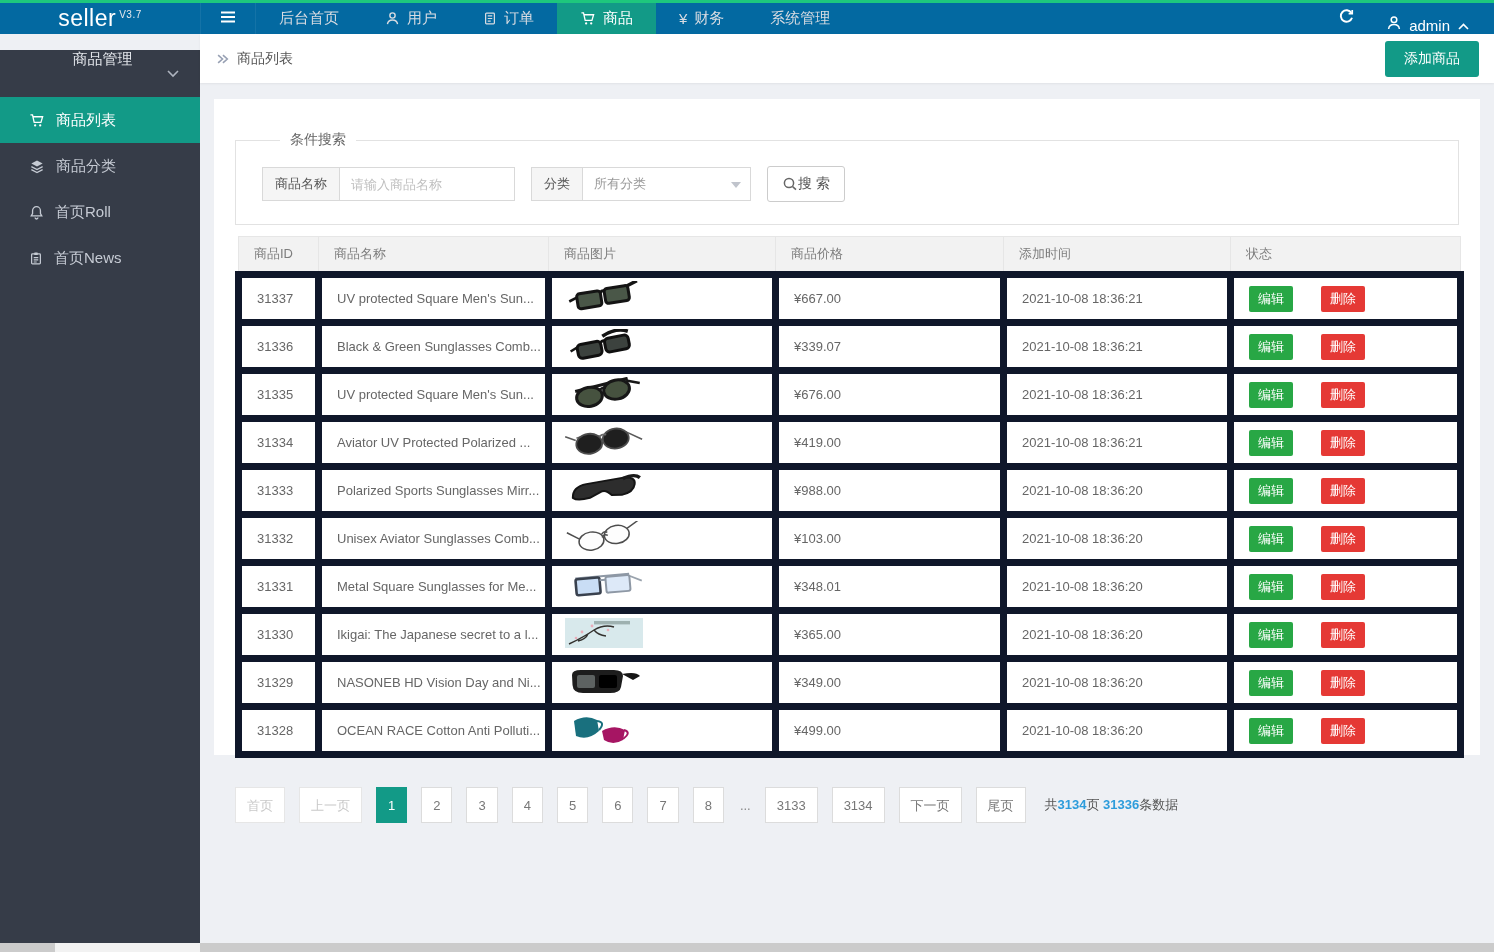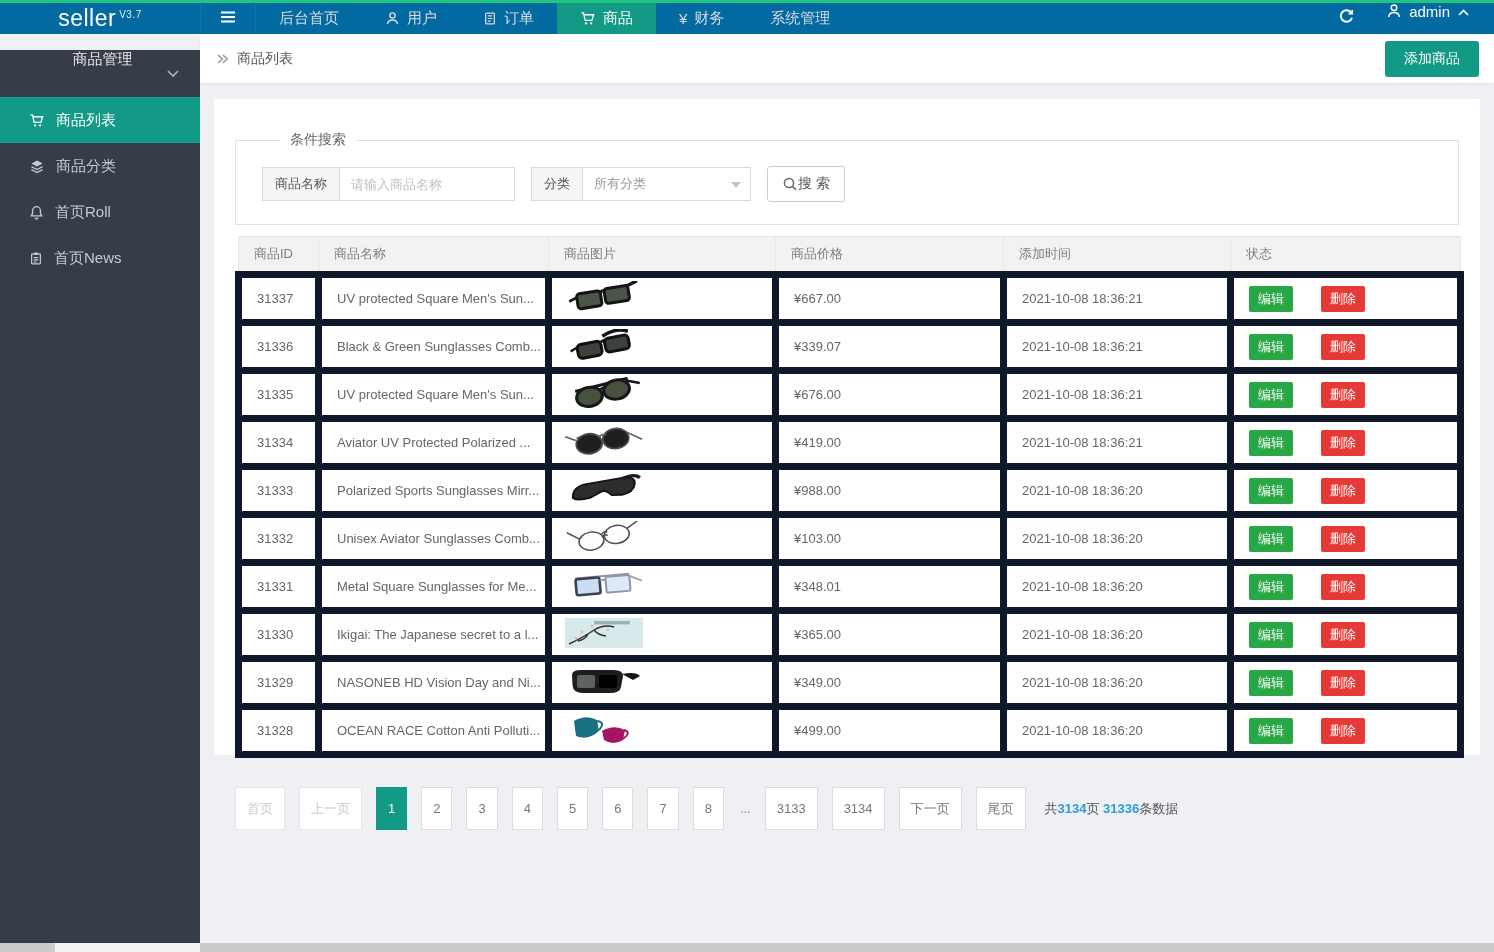--- a/index.html
+++ b/index.html
@@ -18,21 +18,21 @@
                 border-right:1px solid rgba(255,255,255,.07); }
   .topnav { display:flex; align-items:stretch;text-align:center; }
   .nav-item { display:flex; align-items:center; gap:7px; padding:0 23px;
               color:#d9dce2; font-size:15px; cursor:pointer; }
   .nav-item .ticon { display:flex; align-items:center; }
   .nav-item.active { background:#129a87; color:#fff; }
   .yen-glyph { font-size:15px; }
   .topbar-right { margin-left:auto; display:flex; align-items:stretch; }
   .refresh-btn { width:52px; display:flex; align-items:center; justify-content:center;
                  color:#fff; cursor:pointer; }
-  .userbox { display:flex; align-items:flex-start; gap:7px; padding:0 24px 0 14px;
+  .userbox { display:flex; align-items:flex-end; gap:7px; padding:0 24px 0 14px;
              color:#fff; font-size:15px; cursor:pointer; }
 
   
   .sidebar { position:absolute; left:0; top:50px; bottom:9px; width:200px;
              background:#363c48; }
   .side-group { height:47px; display:flex; align-items:center; padding:0 20px 0 25px;
                 color:#e2e5ea; font-size:15px; cursor:pointer;flex-direction:column; }
   .side-group .chev { margin-left:auto; color:#aeb4bf; display:flex; }
   .side-item { height:46px; display:flex; align-items:center; gap:11px;
                padding-left:29px; color:#c6cbd4; font-size:15px; cursor:pointer; }
@@ -86,21 +86,21 @@
   .products td.imgcell { padding:3px 0 3px 12px; }
   .prod-img { display:inline-flex; width:80px; height:32px; }
   .prod-img svg { width:80px; height:32px; }
   .btn-edit,.btn-del { border:none; color:#fff; font-size:13px; padding:4px 9px;
                        border-radius:2px; cursor:pointer; font-family:inherit; }
   .btn-edit { background:#28a745; }
   .btn-del  { background:#e53935; margin-left:28px; }
 
   
   .pager { display:flex; align-items:center; position:relative; top:72px; }
-  .page-btn { min-width:30px; padding:0 11px; height:43px; line-height:31px;
+  .page-btn { min-width:30px; padding:0 11px; height:36px; line-height:31px;
               border:1px solid #dcdcdc; background:#fff; color:#777; font-size:13px;
               text-align:center; margin-right:14px; cursor:pointer; font-family:inherit; }
   .page-btn.disabled { color:#c9c9c9; border-color:#e6e6e6; cursor:default; }
   .page-btn.active { background:#129a87; border-color:#129a87; color:#fff; }
   .page-ellipsis { border:none; background:none; min-width:12px; padding:0 2px;
                    margin-right:12px; color:#888; font-size:13px; }
   .pager-summary { font-size:13px; color:#555; margin-left:5px; }
   .pager-summary b { color:#2d9cdb; }
 
   

